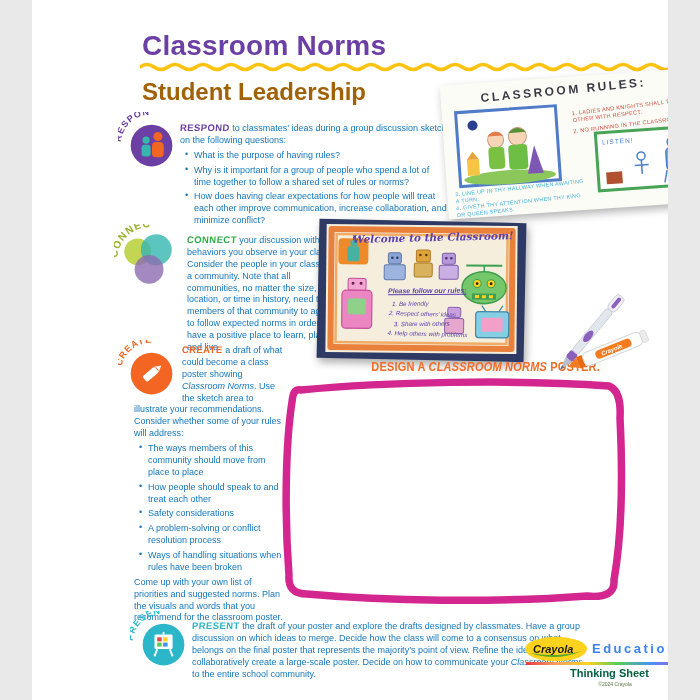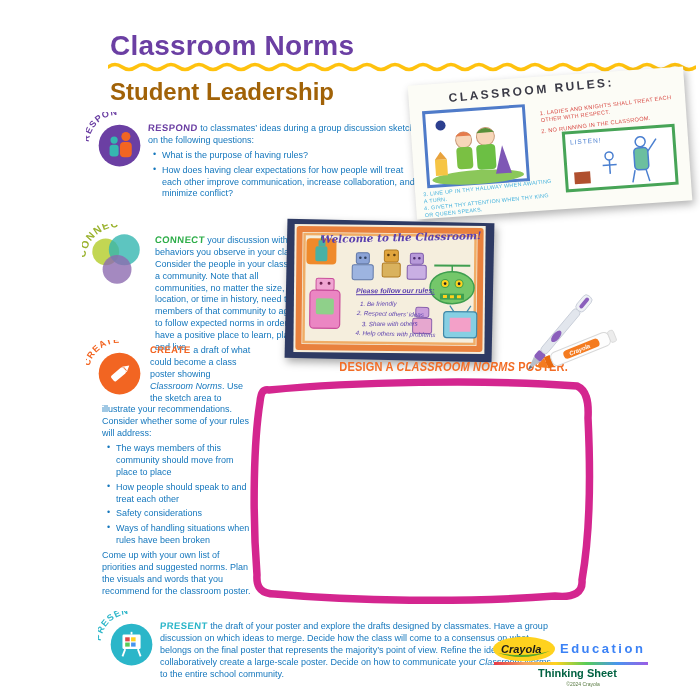--- a/index.html
+++ b/index.html
@@ -1,16 +1,16 @@
 <!DOCTYPE html>
 <html><head>
 <meta charset="utf-8">
 <style>
   html,body{margin:0;padding:0;background:#e9e9e9;}
-  .page{position:relative;width:700px;height:700px;background:#ffffff;overflow:hidden;
+  .page{position:relative;width:636px;height:700px;background:#ffffff;overflow:hidden;
         font-family:"Liberation Sans",sans-serif;margin:0 auto;}
   
   .title{position:absolute;left:110px;top:30px;font-size:28px;font-weight:bold;color:#6b3fa3;letter-spacing:.2px;}
   .wave{position:absolute;left:108px;top:61px;}
   .subtitle{position:absolute;left:110px;top:78px;font-size:24px;font-weight:bold;color:#a16207;}
   
   .sect{position:absolute;color:#1577bd;font-size:9px;line-height:1.32;}
   .kw{font-weight:bold;letter-spacing:.4px;font-size:9.5px;transform:skewX(-4deg);display:inline-block;}
   .kw.r{color:#6b3fa3}.kw.c{color:#2fae4a}.kw.cr{color:#f26522}.kw.p{color:#2bb6c9}
   ul.bul{margin:3px 0 0 0;padding:0 0 0 14px;list-style:none;}
@@ -77,20 +77,21 @@
         <textPath href="#arcR" startOffset="4">RESPOND</textPath>
       </text>
     </svg>
   </div>
 
   <div class="sect" style="left:148px;top:122px;width:268px;">
     <span class="kw r">RESPOND</span>
     <span>to classmates’ ideas during a group discussion sketch on the following questions:</span>
     <ul class="bul">
       <li>What is the purpose of having rules?</li>
+      <li>Why is it important for a group of people who spend a lot of time together to follow a shared set of rules or norms?</li>
       <li>How does having clear expectations for how people will treat each other improve communication, increase collaboration, and minimize conflict?</li>
     </ul>
   </div>
 
   <div style="position:absolute;left:82px;top:224px;">
     <svg viewBox="0 0 64 64" width="66" height="66">
       <defs>
           <path id="arcC" d="M3 35 A 32 32 0 0 1 35 3"></path>
         </defs>
       <g style="mix-blend-mode:multiply">
@@ -125,20 +126,21 @@
           <textPath href="#arcCr" startOffset="8">CREATE</textPath>
         </text>
       </svg>
     </span>
     <span class="kw cr">CREATE</span>
     <span>a draft of what could become a class poster showing </span><i>Classroom Norms</i><span>. Use the sketch area to illustrate your recommendations. Consider whether some of your rules will address:</span>
     <ul class="bul">
       <li>The ways members of this community should move from place to place</li>
       <li>How people should speak to and treat each other</li>
       <li>Safety considerations</li>
+      <li>A problem-solving or conflict resolution process</li>
       <li>Ways of handling situations when rules have been broken</li>
     </ul>
     <div class="outro">Come up with your own list of priorities and suggested norms. Plan the visuals and words that you recommend for the classroom poster.</div>
   </div>
 
   <div style="position:absolute;left:98px;top:611px;">
     <svg viewBox="0 0 64 64" width="58" height="58">
       <defs>
           <path id="arcP" d="M3 37 A 33 33 0 0 1 37 3"></path>
         </defs>

